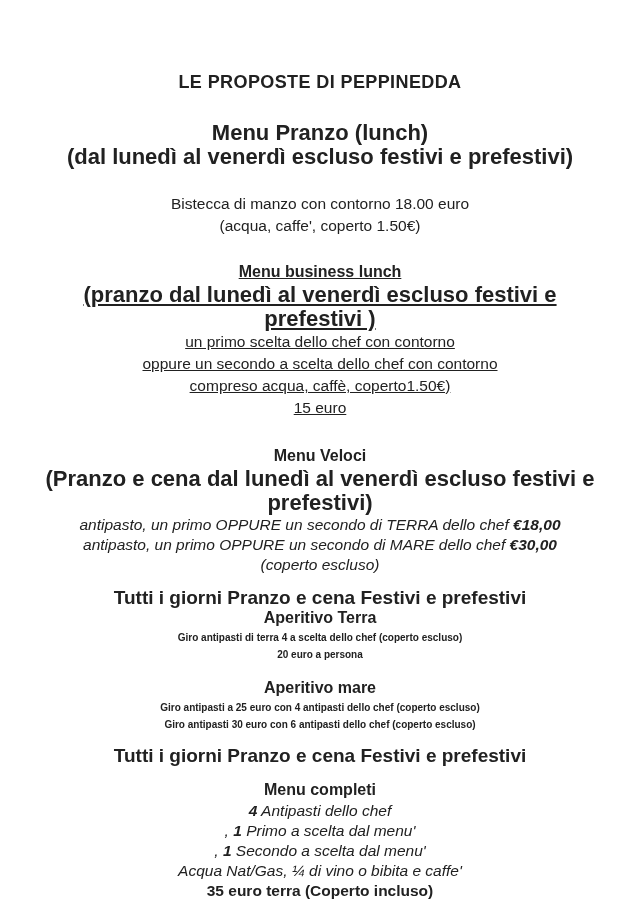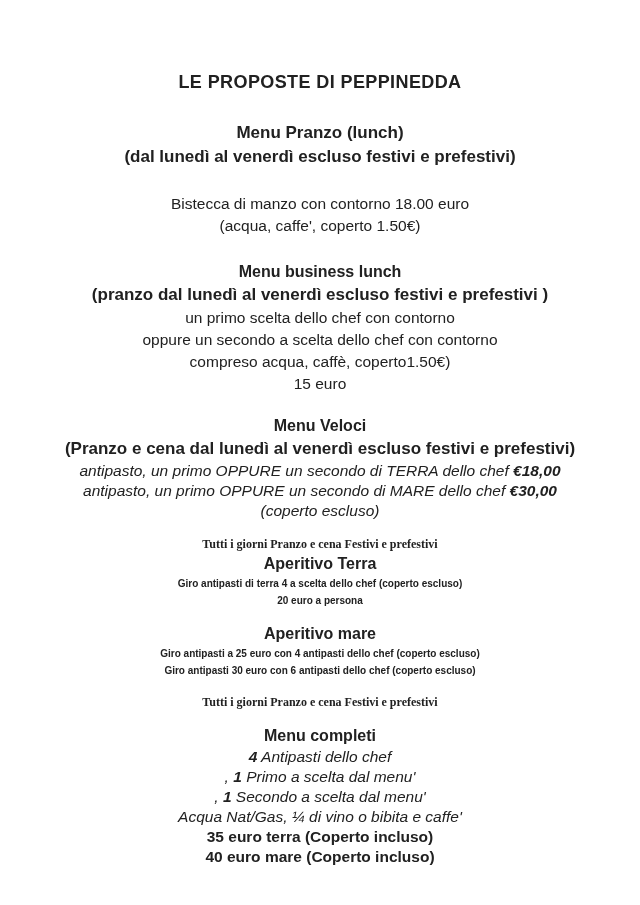--- a/index.html
+++ b/index.html
@@ -24,21 +24,21 @@
   }
   p { margin: 0; }
 
   .title {
     font-size: 18px;
     font-weight: 700;
     letter-spacing: 0.4px;
     margin: 0 0 28px;
   }
   .h-lg {
-    font-size: 17px;
+    font-size: 22px;
     font-weight: 700;
     line-height: 24px;
   }
   .h-md {
     font-size: 16px;
     font-weight: 700;
     line-height: 22px;
   }
   .body-line {
     font-size: 15.5px;
@@ -55,29 +55,28 @@
     font-size: 15.5px;
     font-weight: 700;
     line-height: 20px;
   }
   .small-line {
     font-size: 10px;
     font-weight: 700;
     line-height: 17px;
   }
   .small-bold {
-    font-size: 12px;
+    font-size: 19px;
     font-weight: 700;
     line-height: 18px;
-    font-family: Liberation Serif, serif;
   }
   .bold { font-weight: 700; }
 
   .sec-gap-lg { margin-bottom: 24px; }
-  .sec-gap-md { margin-bottom: 20px; }
+  .sec-gap-md { margin-bottom: 26px; text-decoration: underline; }
   .sec-gap-sm { margin-bottom: 14px; }
   .after-head { margin-top: 2px; }
 </style>
 </head>
 <body>
 
 <div class="page">
 
   <h1 class="title">LE PROPOSTE DI PEPPINEDDA</h1>
 

